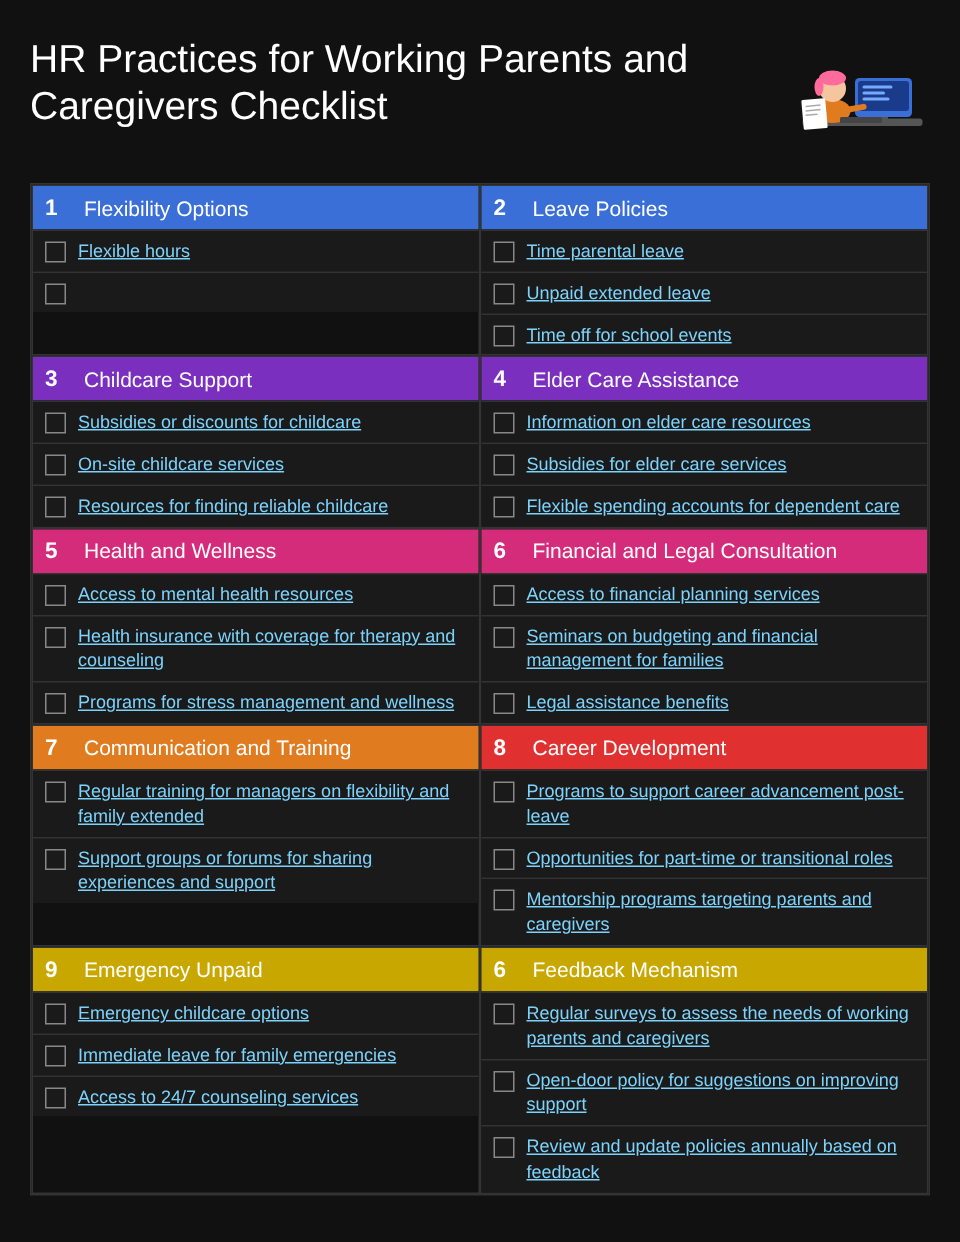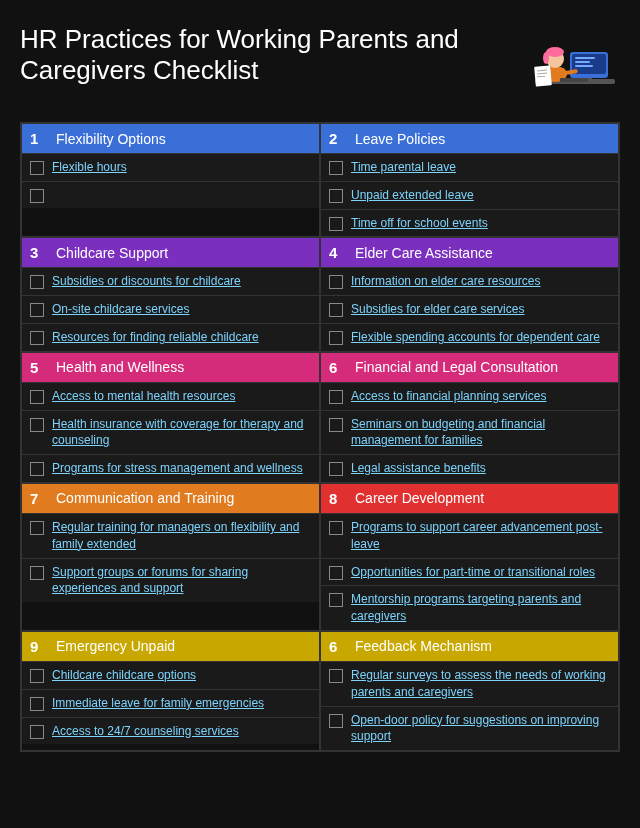--- a/index.html
+++ b/index.html
@@ -270,21 +270,21 @@
         <span class="item-text">Mentorship programs targeting parents and caregivers</span>
       </div>
     </div>
     <div class="section">
       <div class="section-header bg-gold2">
         <span class="section-num">9</span>
         <span class="section-title">Emergency Unpaid</span>
       </div>
       <div class="item-row">
         <div class="checkbox"></div>
-        <span class="item-text">Childcare childcare options</span>
+        <span class="item-text">Emergency childcare options</span>
       </div>
       <div class="item-row">
         <div class="checkbox"></div>
         <span class="item-text">Immediate leave for family emergencies</span>
       </div>
       <div class="item-row">
         <div class="checkbox"></div>
         <span class="item-text">Access to 24/7 counseling services</span>
       </div>
     </div>
@@ -294,14 +294,18 @@
         <span class="section-title">Feedback Mechanism</span>
       </div>
       <div class="item-row">
         <div class="checkbox"></div>
         <span class="item-text">Regular surveys to assess the needs of working parents and caregivers</span>
       </div>
       <div class="item-row">
         <div class="checkbox"></div>
         <span class="item-text">Open-door policy for suggestions on improving support</span>
       </div>
+      <div class="item-row">
+        <div class="checkbox"></div>
+        <span class="item-text">Review and update policies annually based on feedback</span>
+      </div>
     </div>
   </div>
 
 </body></html>

